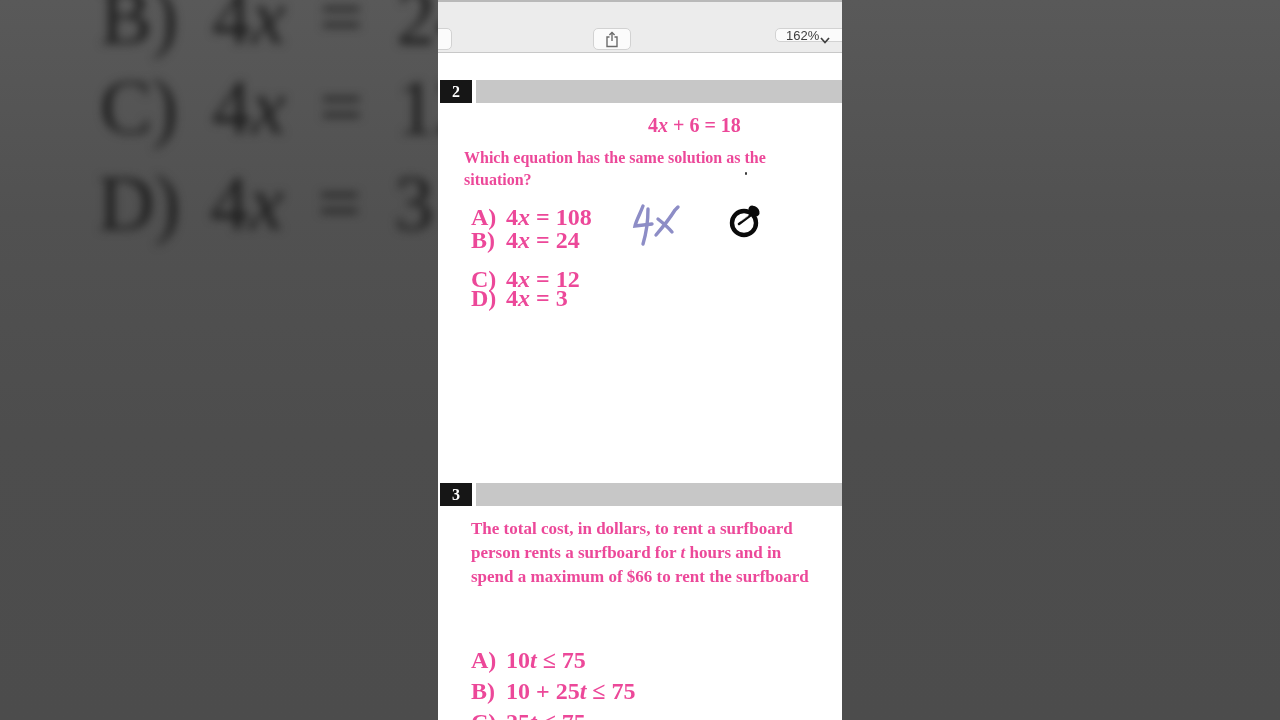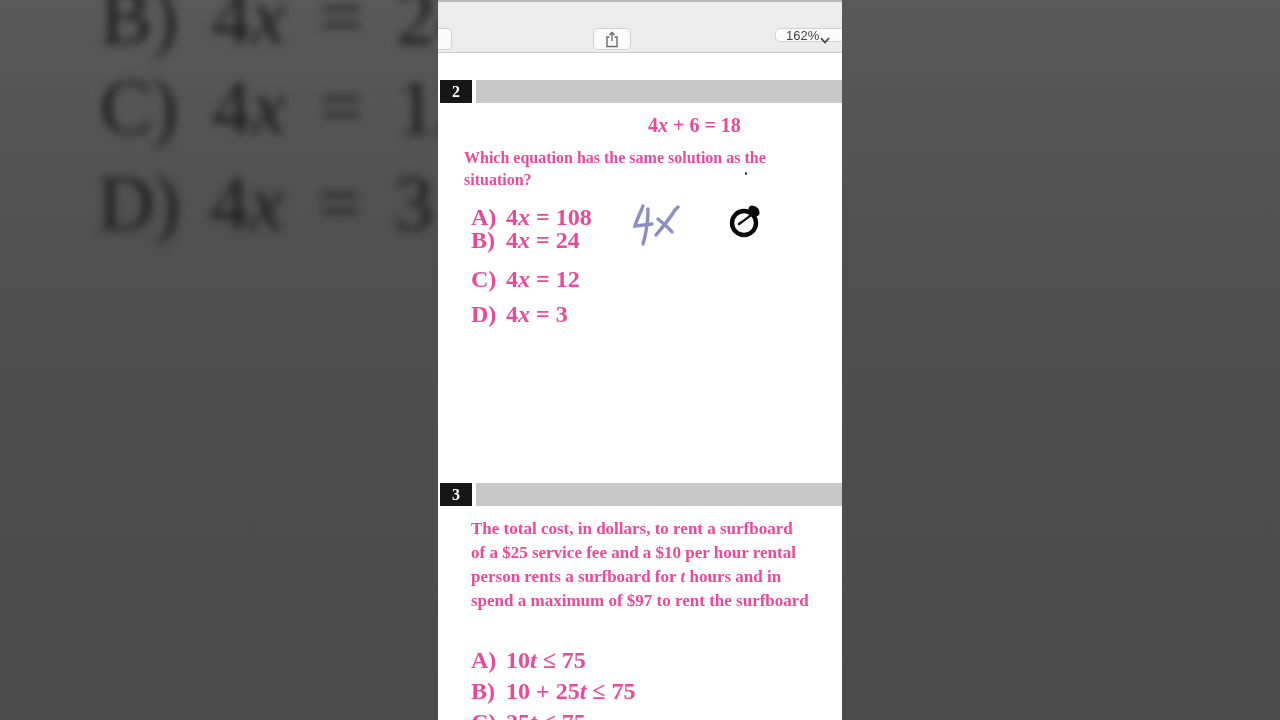--- a/index.html
+++ b/index.html
@@ -51,21 +51,21 @@
   .qbar { position:absolute; left:36px; right:0; top:0; height:23px; background:#c7c7c7; }
   .qh2 { top:80px; } .qh3 { top:483px; }
 
   .given-eq { position:absolute; left:210px; top:114px; font-size:20px; white-space:nowrap; }
   .prompt { position:absolute; left:26px; font-size:16px; line-height:22px; white-space:nowrap; }
   .prompt2 { top:147px; }
   .para3 { position:absolute; left:33px; top:517px; font-size:17px; line-height:24px; white-space:nowrap; }
 
   .opt-row { position:absolute; left:33px; font-size:24px; line-height:23px; white-space:nowrap; }
   .opt-label { display:inline-block; width:35px; }
-  .o2a{top:206px;} .o2b{top:229px;} .o2c{top:268px;} .o2d{top:303px;}
+  .o2a{top:206px;} .o2b{top:229px;} .o2c{top:268px;} .o2d{top:287px;}
   .o3a{top:649px;} .o3b{top:680px;} .o3c{top:711px;}
 
   .stray-dot { position:absolute; left:307px; top:172px; width:2px; height:3px; background:#3a3a3a; border-radius:1px; }
 
   .handwriting { position:absolute; left:190px; top:196px; }
   .pen-cursor { position:absolute; left:288px; top:202px; }
 
   i { font-style:italic; }
 </style>
 </head>
@@ -132,22 +132,21 @@
     <path d="M 22 14 L 15 19" stroke="#ffffff" stroke-width="1" stroke-linecap="round" opacity="0.55"></path>
   </svg>
 
   <div class="qheader qh3">
     <div class="qnum">3</div>
     <div class="qbar"></div>
   </div>
 
   <div class="para3 serif">
     <div>The total cost, in dollars, to rent a surfboard</div>
-    <div>of a $25 service fee and a $10 per hour rental</div>
     <div>person rents a surfboard for <i>t</i> hours and in</div>
-    <div>spend a maximum of $97 to rent the surfboard</div>
+    <div>spend a maximum of $66 to rent the surfboard</div>
   </div>
 
   <div class="opt-row o3a serif"><span class="opt-label">A)</span><span>10<i>t</i> ≤ 75</span></div>
   <div class="opt-row o3b serif"><span class="opt-label">B)</span><span>10 + 25<i>t</i> ≤ 75</span></div>
   <div class="opt-row o3c serif"><span class="opt-label">C)</span><span>25<i>t</i> ≤ 75</span></div>
 
 </div>
 
 </body></html>

